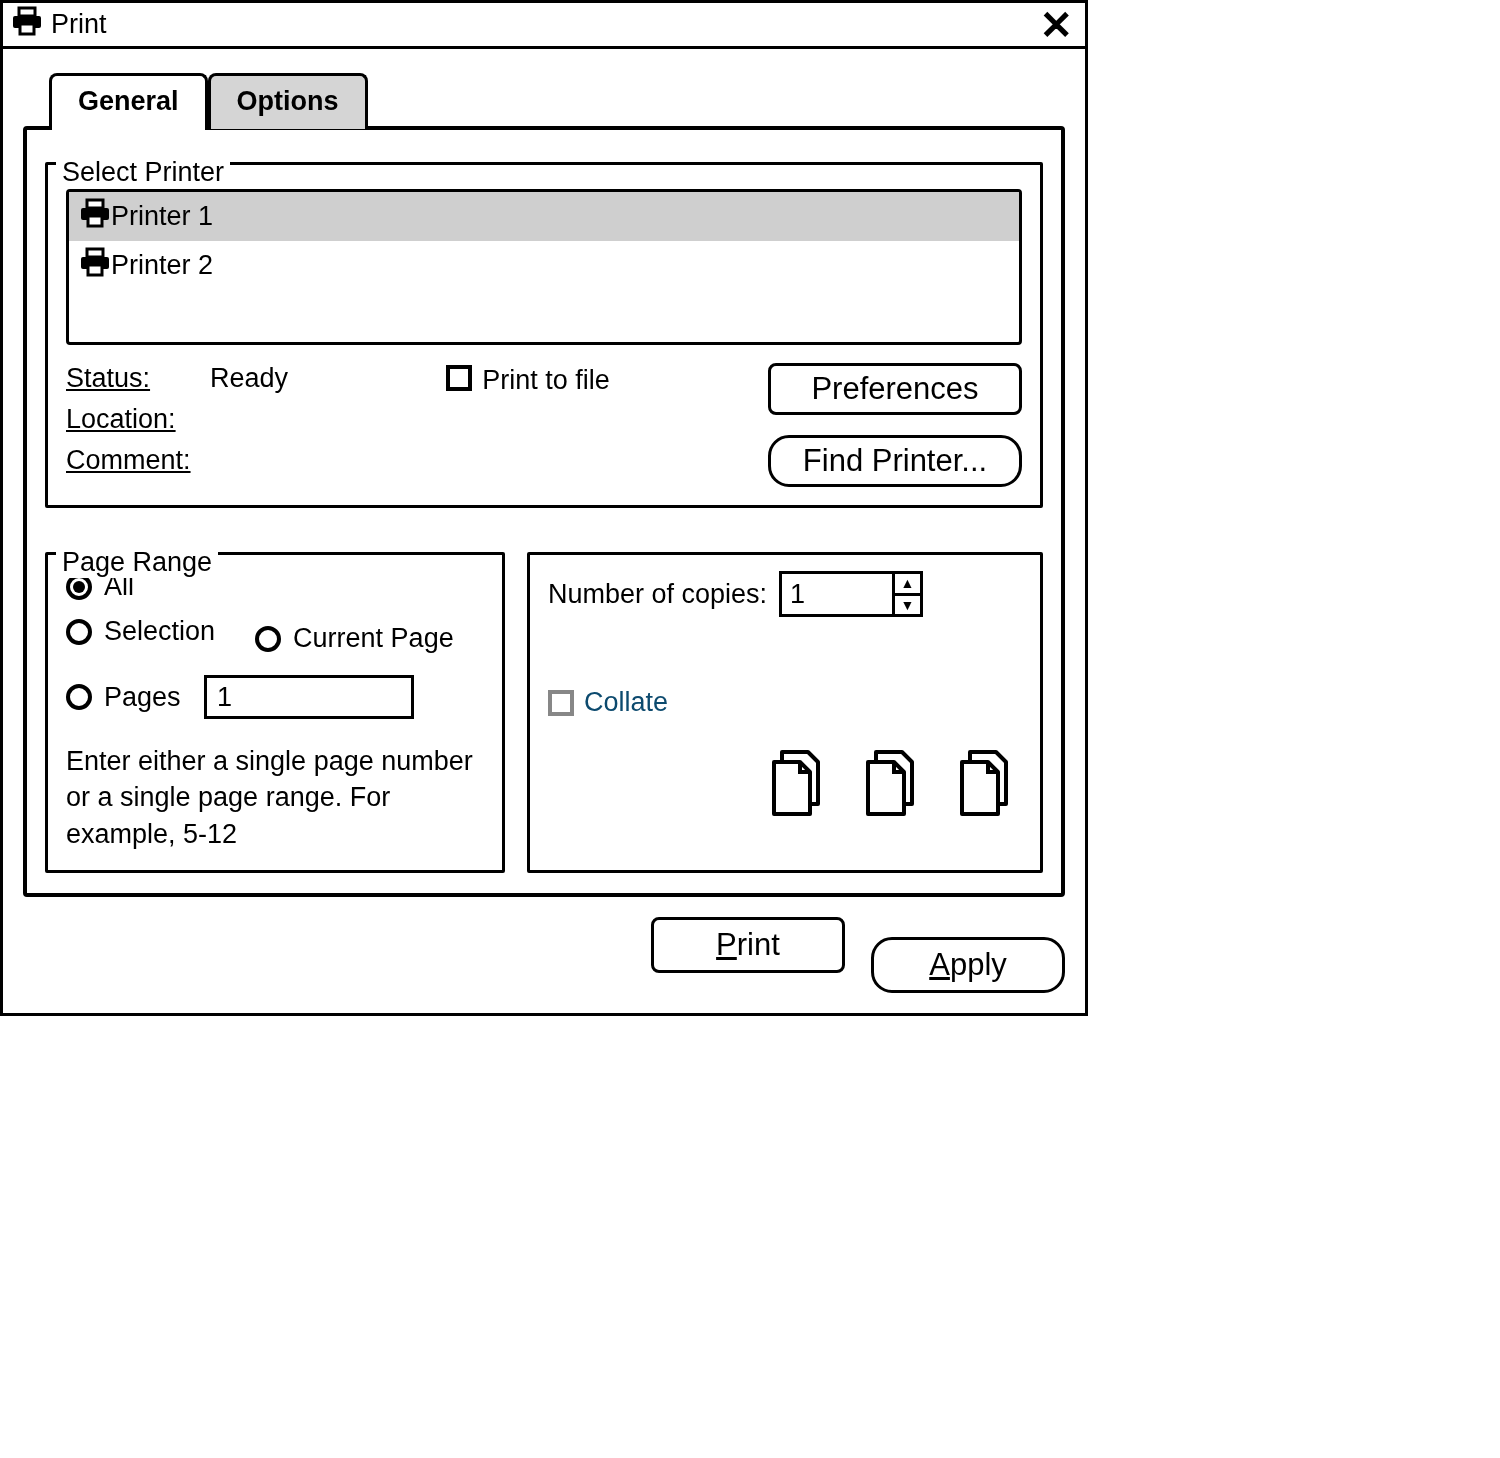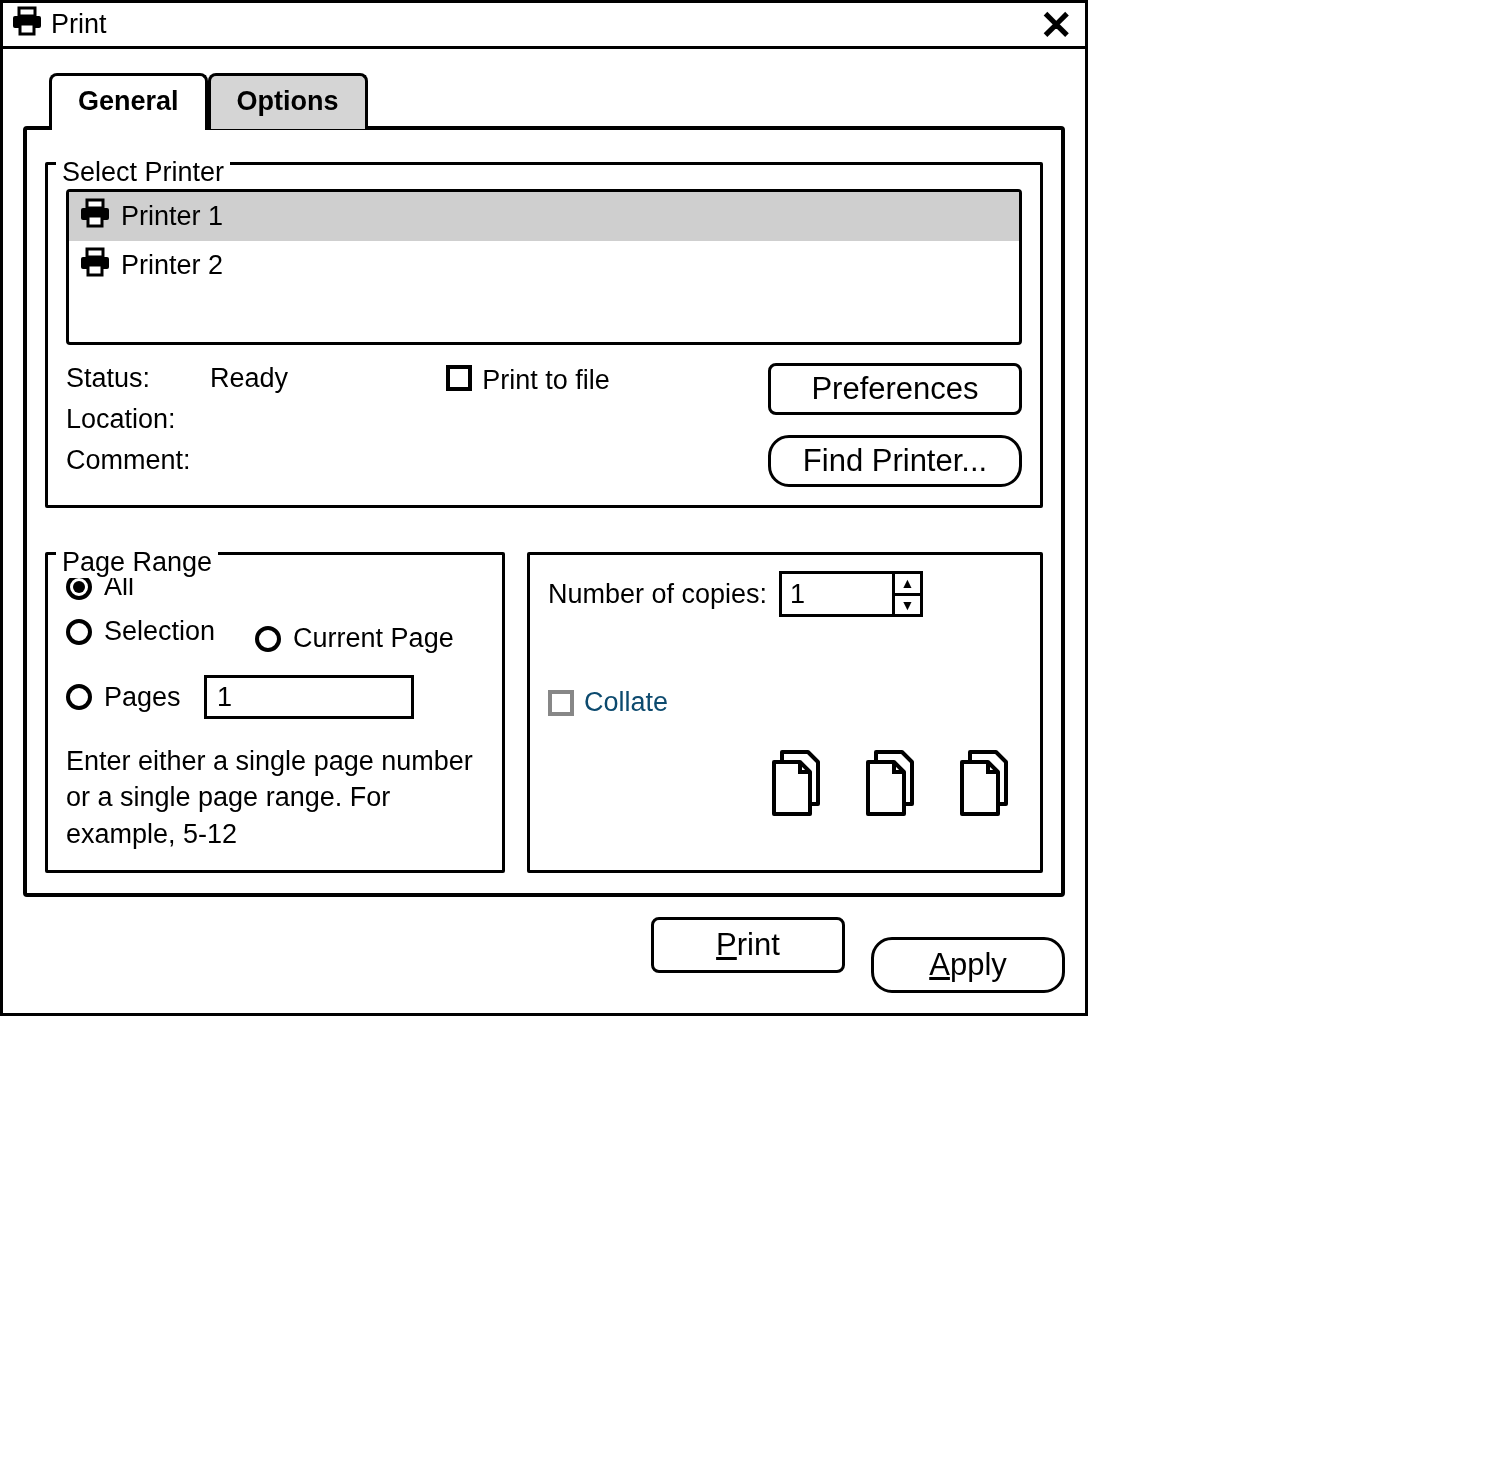--- a/index.html
+++ b/index.html
@@ -98,35 +98,35 @@
   .printer-list {
     border:3px solid #000;
     border-radius:4px;
     height:156px;
     overflow:hidden;
     margin-top:8px;
   }
   .printer-item {
     display:flex;
     align-items:center;
-    gap:10px;
+    gap:0;
     padding:6px 10px;
     cursor:pointer;
   }
   .printer-item.selected { background:#cfcfcf; }
 
   .meta-row {
     display:flex;
     align-items:flex-start;
     margin-top:18px;
     gap:18px;
   }
   .meta-col { flex:0 0 auto; }
   .meta-col .line { display:flex; gap:24px; margin-bottom:10px; }
-  .meta-col .label { min-width:120px; }
+  .meta-col .label { min-width:120px;text-decoration:underline; }
   .spacer-flex { flex:1; }
 
   .checkbox {
     width:26px; height:26px;
     border:4px solid #000;
     display:inline-block;
     vertical-align:middle;
     margin-right:10px;
     cursor:pointer;
   }

